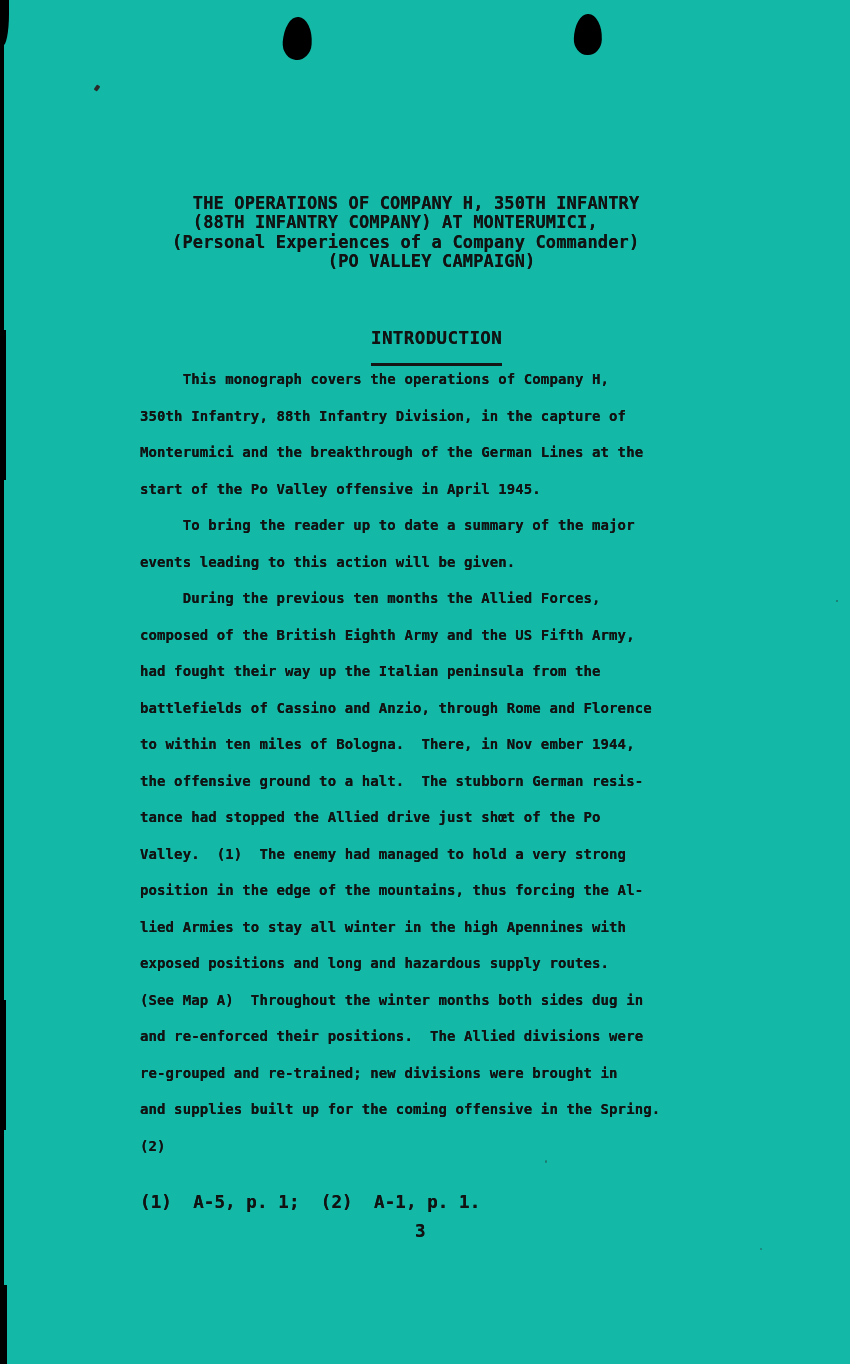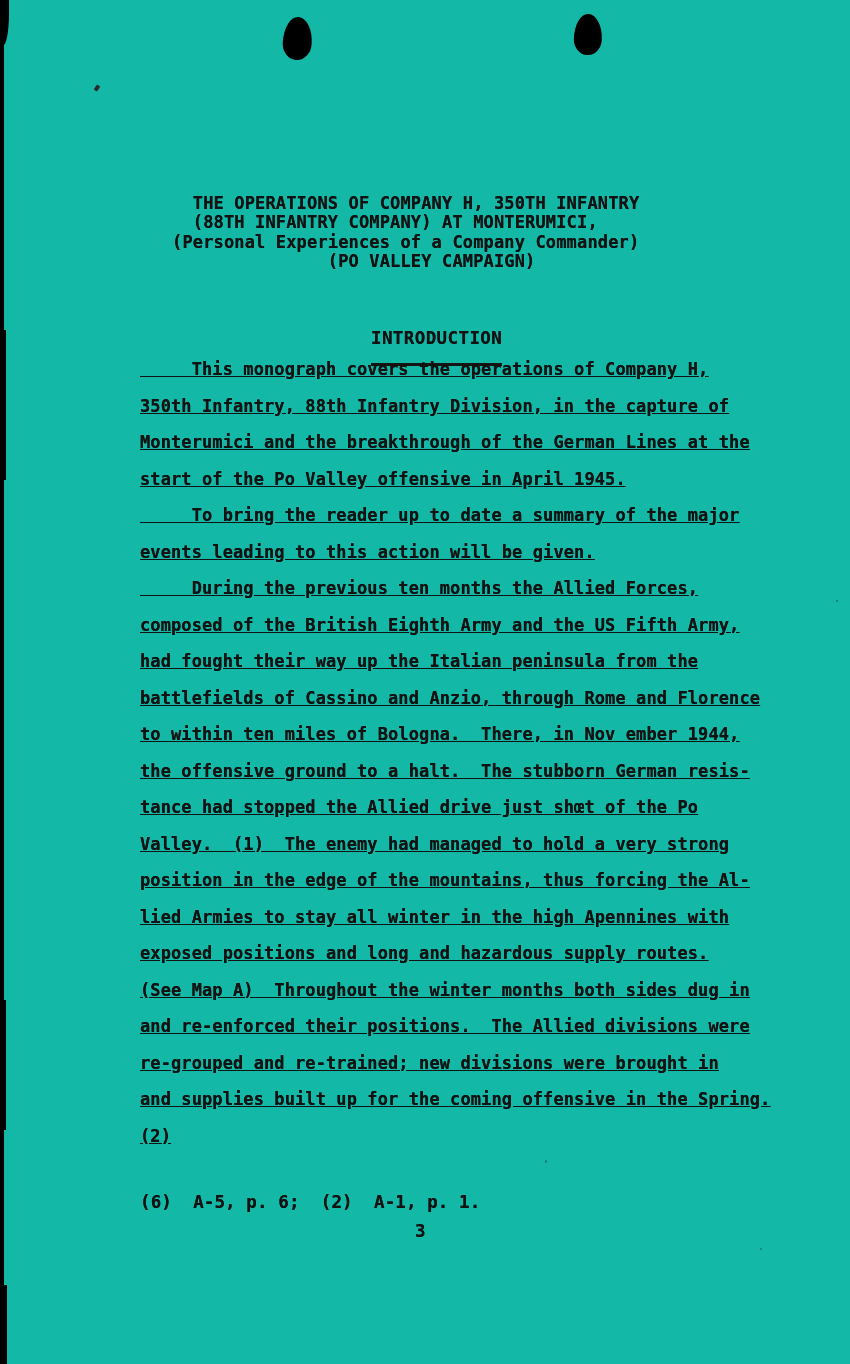--- a/index.html
+++ b/index.html
@@ -35,22 +35,22 @@
     font-size:17px; line-height:19.4px; letter-spacing:0.15px;
   }
   .section-heading {
     position:absolute; left:371px; top:320px;
     font-size:17.5px; letter-spacing:0.4px;
     border-bottom:3px solid #151515;
     padding-bottom:15px;
     margin-top:8px;
   }
   .body-text {
-    position:absolute; left:140px; top:351px;
-    font-size:17px; line-height:36.5px; letter-spacing:0.1px;text-decoration:underline;
+    position:absolute; left:140px; top:361px;
+    font-size:14px; line-height:36.5px; letter-spacing:0.1px;
   }
   .footnote {
     position:absolute; left:140px; top:1192px;
     font-size:17.5px; letter-spacing:0.1px;
   }
   .page-number {
     position:absolute; left:415px; top:1221px;
     font-size:17.5px;
   }
   .speck { position:absolute; background:#2a2a2a; }
@@ -72,21 +72,21 @@
 
   <div class="hole hole-1"></div>
   <div class="hole hole-2"></div>
 
   <div class="title-block typed"><div>  THE OPERATIONS OF COMPANY H, 350TH INFANTRY</div><div>  (88TH INFANTRY COMPANY) AT MONTERUMICI,</div><div>(Personal Experiences of a Company Commander)</div><div>               (PO VALLEY CAMPAIGN)</div></div>
 
   <div class="section-heading typed">INTRODUCTION</div>
 
   <div class="body-text typed"><div>     This monograph covers the operations of Company H,</div><div>350th Infantry, 88th Infantry Division, in the capture of</div><div>Monterumici and the breakthrough of the German Lines at the</div><div>start of the Po Valley offensive in April 1945.</div><div>     To bring the reader up to date a summary of the major</div><div>events leading to this action will be given.</div><div>     During the previous ten months the Allied Forces,</div><div>composed of the British Eighth Army and the US Fifth Army,</div><div>had fought their way up the Italian peninsula from the</div><div>battlefields of Cassino and Anzio, through Rome and Florence</div><div>to within ten miles of Bologna.  There, in Nov ember 1944,</div><div>the offensive ground to a halt.  The stubborn German resis-</div><div>tance had stopped the Allied drive just shœt of the Po</div><div>Valley.  (1)  The enemy had managed to hold a very strong</div><div>position in the edge of the mountains, thus forcing the Al-</div><div>lied Armies to stay all winter in the high Apennines with</div><div>exposed positions and long and hazardous supply routes.</div><div>(See Map A)  Throughout the winter months both sides dug in</div><div>and re-enforced their positions.  The Allied divisions were</div><div>re-grouped and re-trained; new divisions were brought in</div><div>and supplies built up for the coming offensive in the Spring.</div><div>(2)</div></div>
 
-  <div class="footnote typed">(6)  A-5, p. 6;  (2)  A-1, p. 1.</div>
+  <div class="footnote typed">(1)  A-5, p. 1;  (2)  A-1, p. 1.</div>
 
   <div class="page-number typed">3</div>
 
   <div class="speck speck-1"></div>
   <div class="speck speck-2"></div>
   <div class="speck speck-3"></div>
   <div class="speck speck-4"></div>
 
 </div>
 

